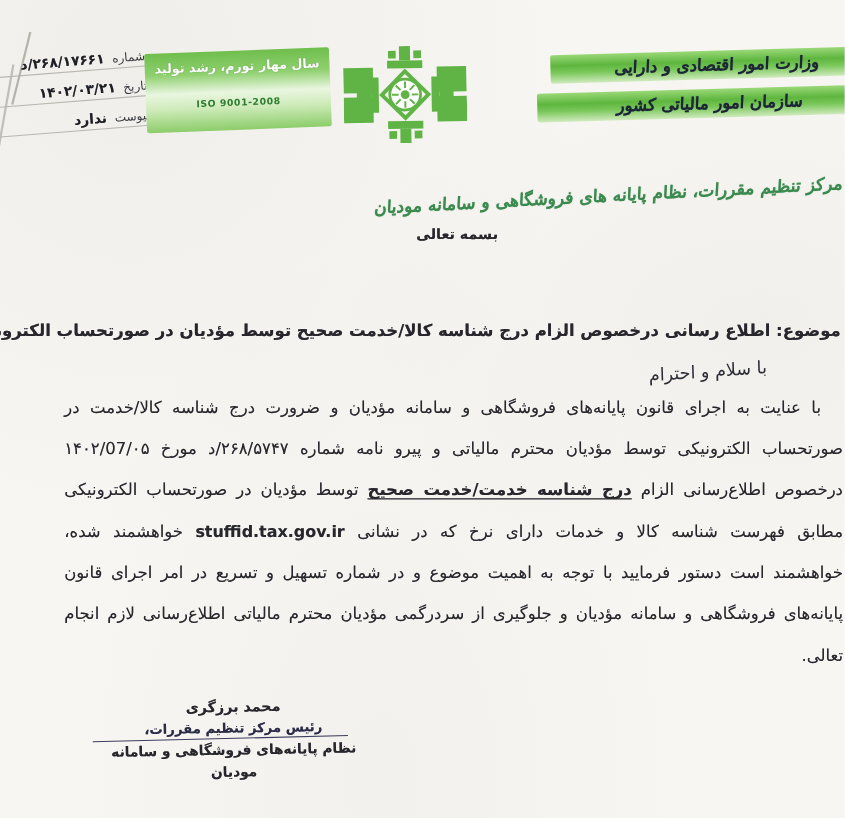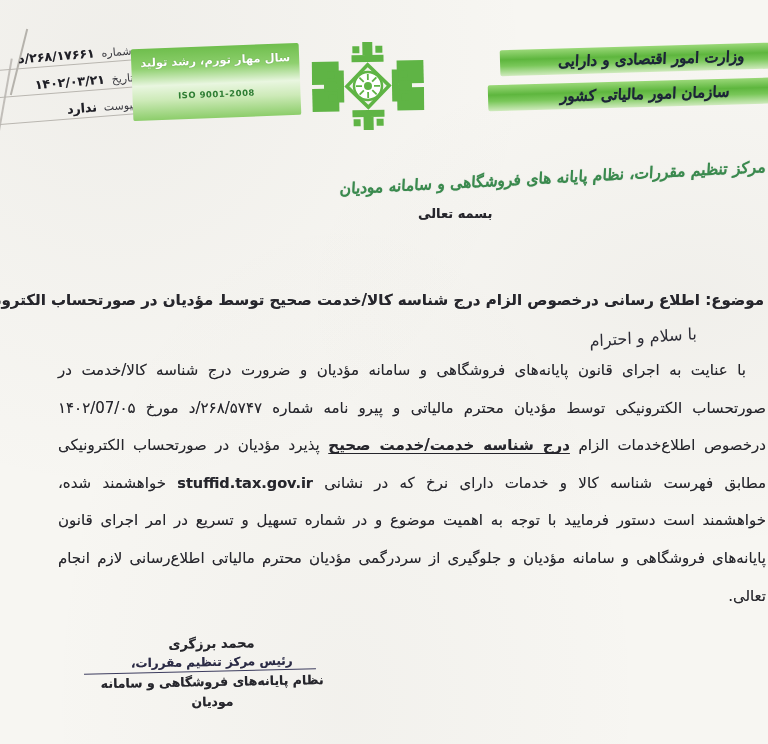--- a/index.html
+++ b/index.html
@@ -78,21 +78,20 @@
   .office-line {
     position:absolute; right:4px; top:158px; white-space:nowrap;
     font-size:15.5px; font-style:italic; font-weight:bold; color:#3a8a4e;
     transform:rotate(-3deg) skewX(8deg); transform-origin:right center;
     text-shadow:0 0 .8px rgba(50,120,70,.5); letter-spacing:-.2px;
   }
 
   .bismillah {
     position:absolute; left:378px; top:206px; font-weight:bold; font-size:13px;
     text-shadow:0 0 .6px rgba(20,20,30,.5);
-    margin-left:40px;
   }
   .addressee {
     position:absolute; right:6px; top:246px; font-weight:bold; font-size:15.5px;
     white-space:nowrap; text-shadow:0 0 .6px rgba(20,20,30,.5);
   }
   .subject {
     position:absolute; right:4px; top:291px; font-weight:bold; font-size:15px;
     white-space:nowrap; text-shadow:0 0 .6px rgba(20,20,30,.5);
   }
   .salutation {
@@ -201,23 +200,23 @@
 
 
   <div class="subject">موضوع: اطلاع رسانی درخصوص الزام درج شناسه کالا/خدمت صحیح توسط مؤدیان در صورتحساب الکترونیکی</div>
 
   <div class="salutation">با سلام و احترام</div>
 
   <div class="body-text">
     <div class="body-line indent">با عنایت به اجرای قانون پایانه‌های فروشگاهی و سامانه مؤدیان و ضرورت درج شناسه کالا/خدمت در</div>
     <div class="body-line">صورتحساب الکترونیکی توسط مؤدیان محترم مالیاتی و پیرو نامه شماره ۲۶۸/۵۷۴۷/د مورخ ۱۴۰۲/07/۰۵</div>
     <div class="body-line">
-      <span>درخصوص اطلاع‌خدمات الزام</span>
+      <span>درخصوص اطلاع‌رسانی الزام</span>
       <span class="emph">درج شناسه خدمت/خدمت صحیح</span>
-      <span>پذیرد مؤدیان در صورتحساب الکترونیکی</span>
+      <span>توسط مؤدیان در صورتحساب الکترونیکی</span>
     </div>
     <div class="body-line">
       <span>مطابق فهرست شناسه کالا و خدمات دارای نرخ که  در نشانی</span>
       <span class="url" dir="ltr">stuffid.tax.gov.ir</span>
       <span>خواهشمند شده،</span>
     </div>
     <div class="body-line">خواهشمند است دستور فرمایید با توجه به اهمیت موضوع و در شماره تسهیل و تسریع در امر اجرای قانون</div>
     <div class="body-line">پایانه‌های فروشگاهی و سامانه مؤدیان و جلوگیری از سردرگمی مؤدیان محترم مالیاتی اطلاع‌رسانی لازم انجام</div>
     <div class="body-line last">تعالی.</div>
   </div>

